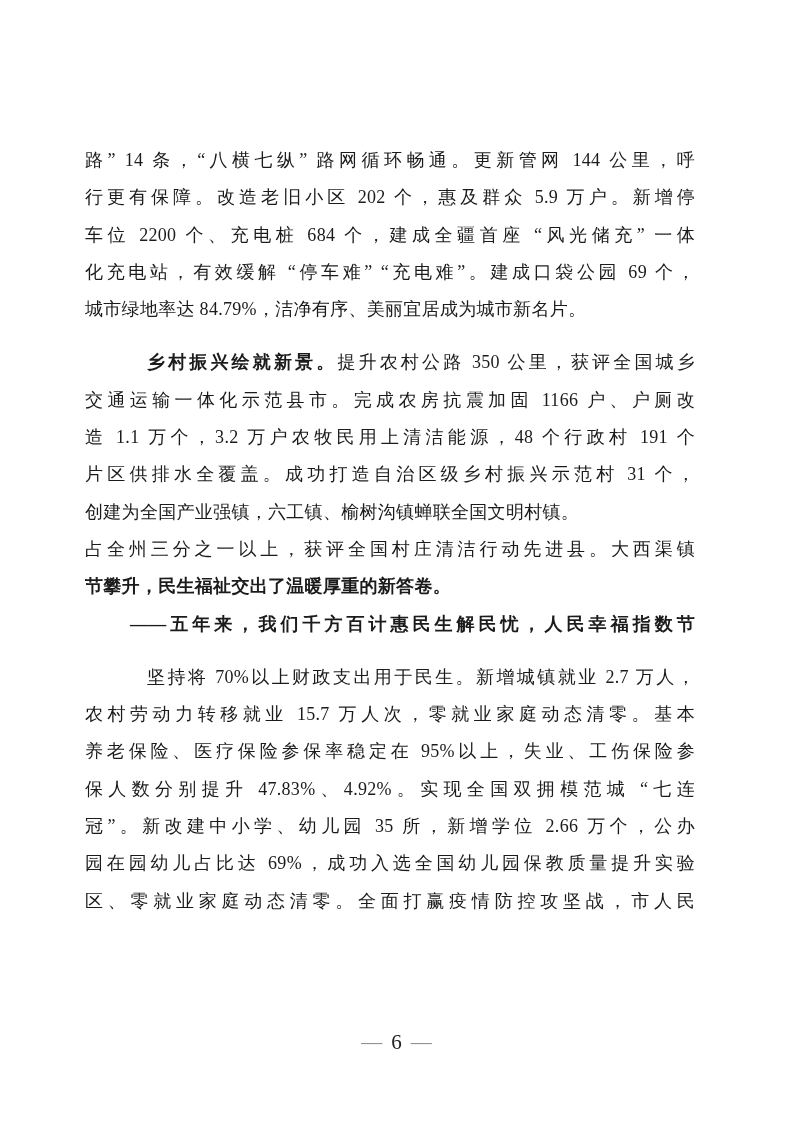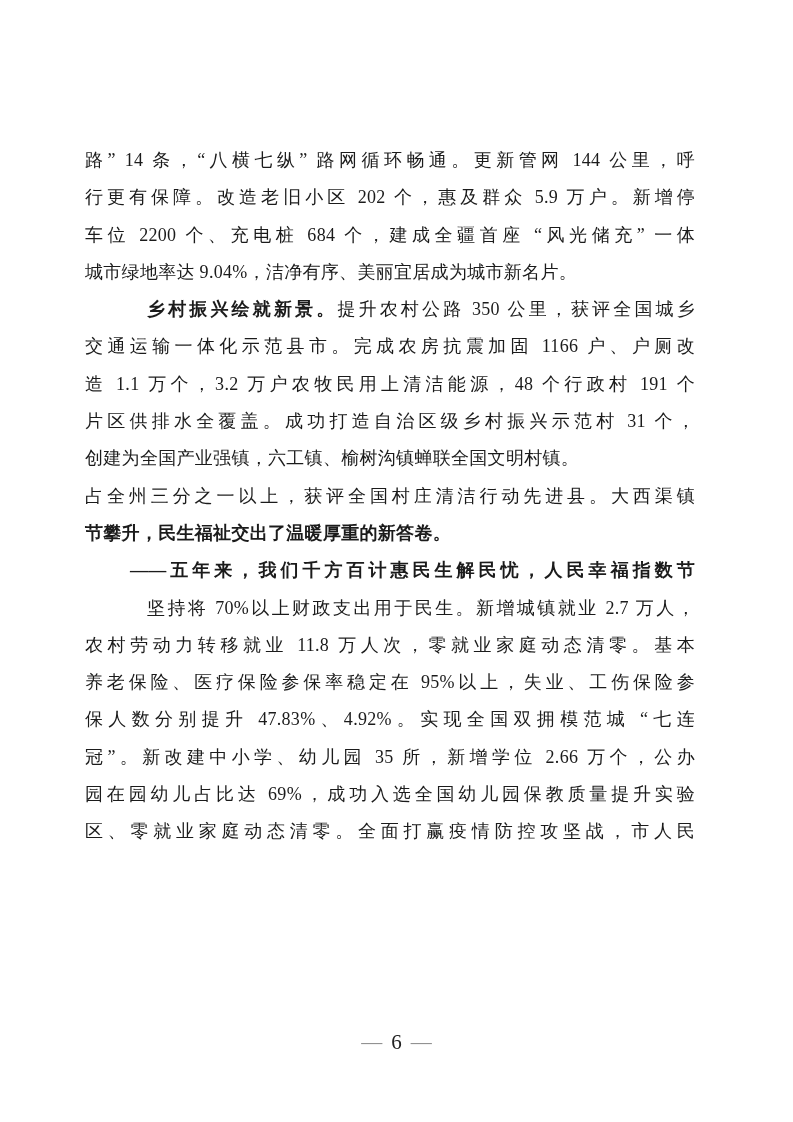--- a/index.html
+++ b/index.html
@@ -26,21 +26,21 @@
     font-size: 18px;
     line-height: 37.3px;
     height: 37.3px;
     text-align: justify;
     text-align-last: justify;
     letter-spacing: 0.3px;
   }
   .line.last {
     text-align-last: left;
   }
-  .line.indent-body { text-indent: 62px; }
+  .line.indent-body { text-indent: 62px; margin-top: 16px; }
   .line.indent-dash { text-indent: 45px; }
   .seg-bold { font-weight: 700; }
   .footer {
     position: absolute;
     top: 1030px;
     left: 0;
     width: 793px;
     text-align: center;
     font-size: 21px;
     line-height: 24px;
@@ -56,31 +56,32 @@
 </style>
 </head>
 <body>
 
 <div class="page">
 
   <div class="text-block" id="text-lines">
       <div class="line"><span class="seg">路” 14 条，“八横七纵” 路网循环畅通。更新管网 144 公里，呼</span></div>
       <div class="line"><span class="seg">行更有保障。改造老旧小区 202 个，惠及群众 5.9 万户。新增停</span></div>
       <div class="line"><span class="seg">车位 2200 个、充电桩 684 个，建成全疆首座 “风光储充” 一体</span></div>
-      <div class="line last"><span class="seg">城市绿地率达 9.04%，洁净有序、美丽宜居成为城市新名片。</span></div>
+      <div class="line"><span class="seg">化充电站，有效缓解 “停车难” “充电难”。建成口袋公园 69 个，</span></div>
+      <div class="line last"><span class="seg">城市绿地率达 84.79%，洁净有序、美丽宜居成为城市新名片。</span></div>
       <div class="line indent-body"><span class="seg seg-bold">乡村振兴绘就新景。</span><span class="seg">提升农村公路 350 公里，获评全国城乡</span></div>
       <div class="line"><span class="seg">交通运输一体化示范县市。完成农房抗震加固 1166 户、户厕改</span></div>
       <div class="line"><span class="seg">造 1.1 万个，3.2 万户农牧民用上清洁能源，48 个行政村 191 个</span></div>
       <div class="line"><span class="seg">片区供排水全覆盖。成功打造自治区级乡村振兴示范村 31 个，</span></div>
       <div class="line last"><span class="seg">创建为全国产业强镇，六工镇、榆树沟镇蝉联全国文明村镇。</span></div>
       <div class="line"><span class="seg">占全州三分之一以上，获评全国村庄清洁行动先进县。大西渠镇</span></div>
       <div class="line last"><span class="seg seg-bold">节攀升，民生福祉交出了温暖厚重的新答卷。</span></div>
       <div class="line indent-dash"><span class="seg seg-bold">——五年来，我们千方百计惠民生解民忧，人民幸福指数节</span></div>
       <div class="line indent-body"><span class="seg">坚持将 70%以上财政支出用于民生。新增城镇就业 2.7 万人，</span></div>
-      <div class="line"><span class="seg">农村劳动力转移就业 11.8 万人次，零就业家庭动态清零。基本</span></div>
+      <div class="line"><span class="seg">农村劳动力转移就业 15.7 万人次，零就业家庭动态清零。基本</span></div>
       <div class="line"><span class="seg">养老保险、医疗保险参保率稳定在 95%以上，失业、工伤保险参</span></div>
       <div class="line"><span class="seg">保人数分别提升 47.83%、4.92%。实现全国双拥模范城 “七连</span></div>
       <div class="line"><span class="seg">冠”。新改建中小学、幼儿园 35 所，新增学位 2.66 万个，公办</span></div>
       <div class="line"><span class="seg">园在园幼儿占比达 69%，成功入选全国幼儿园保教质量提升实验</span></div>
       <div class="line"><span class="seg">区、零就业家庭动态清零。全面打赢疫情防控攻坚战，市人民</span></div>
     </div>
 
   <div class="footer">
     <span class="dash">—</span><span class="num">6</span><span class="dash">—</span>
   </div>

